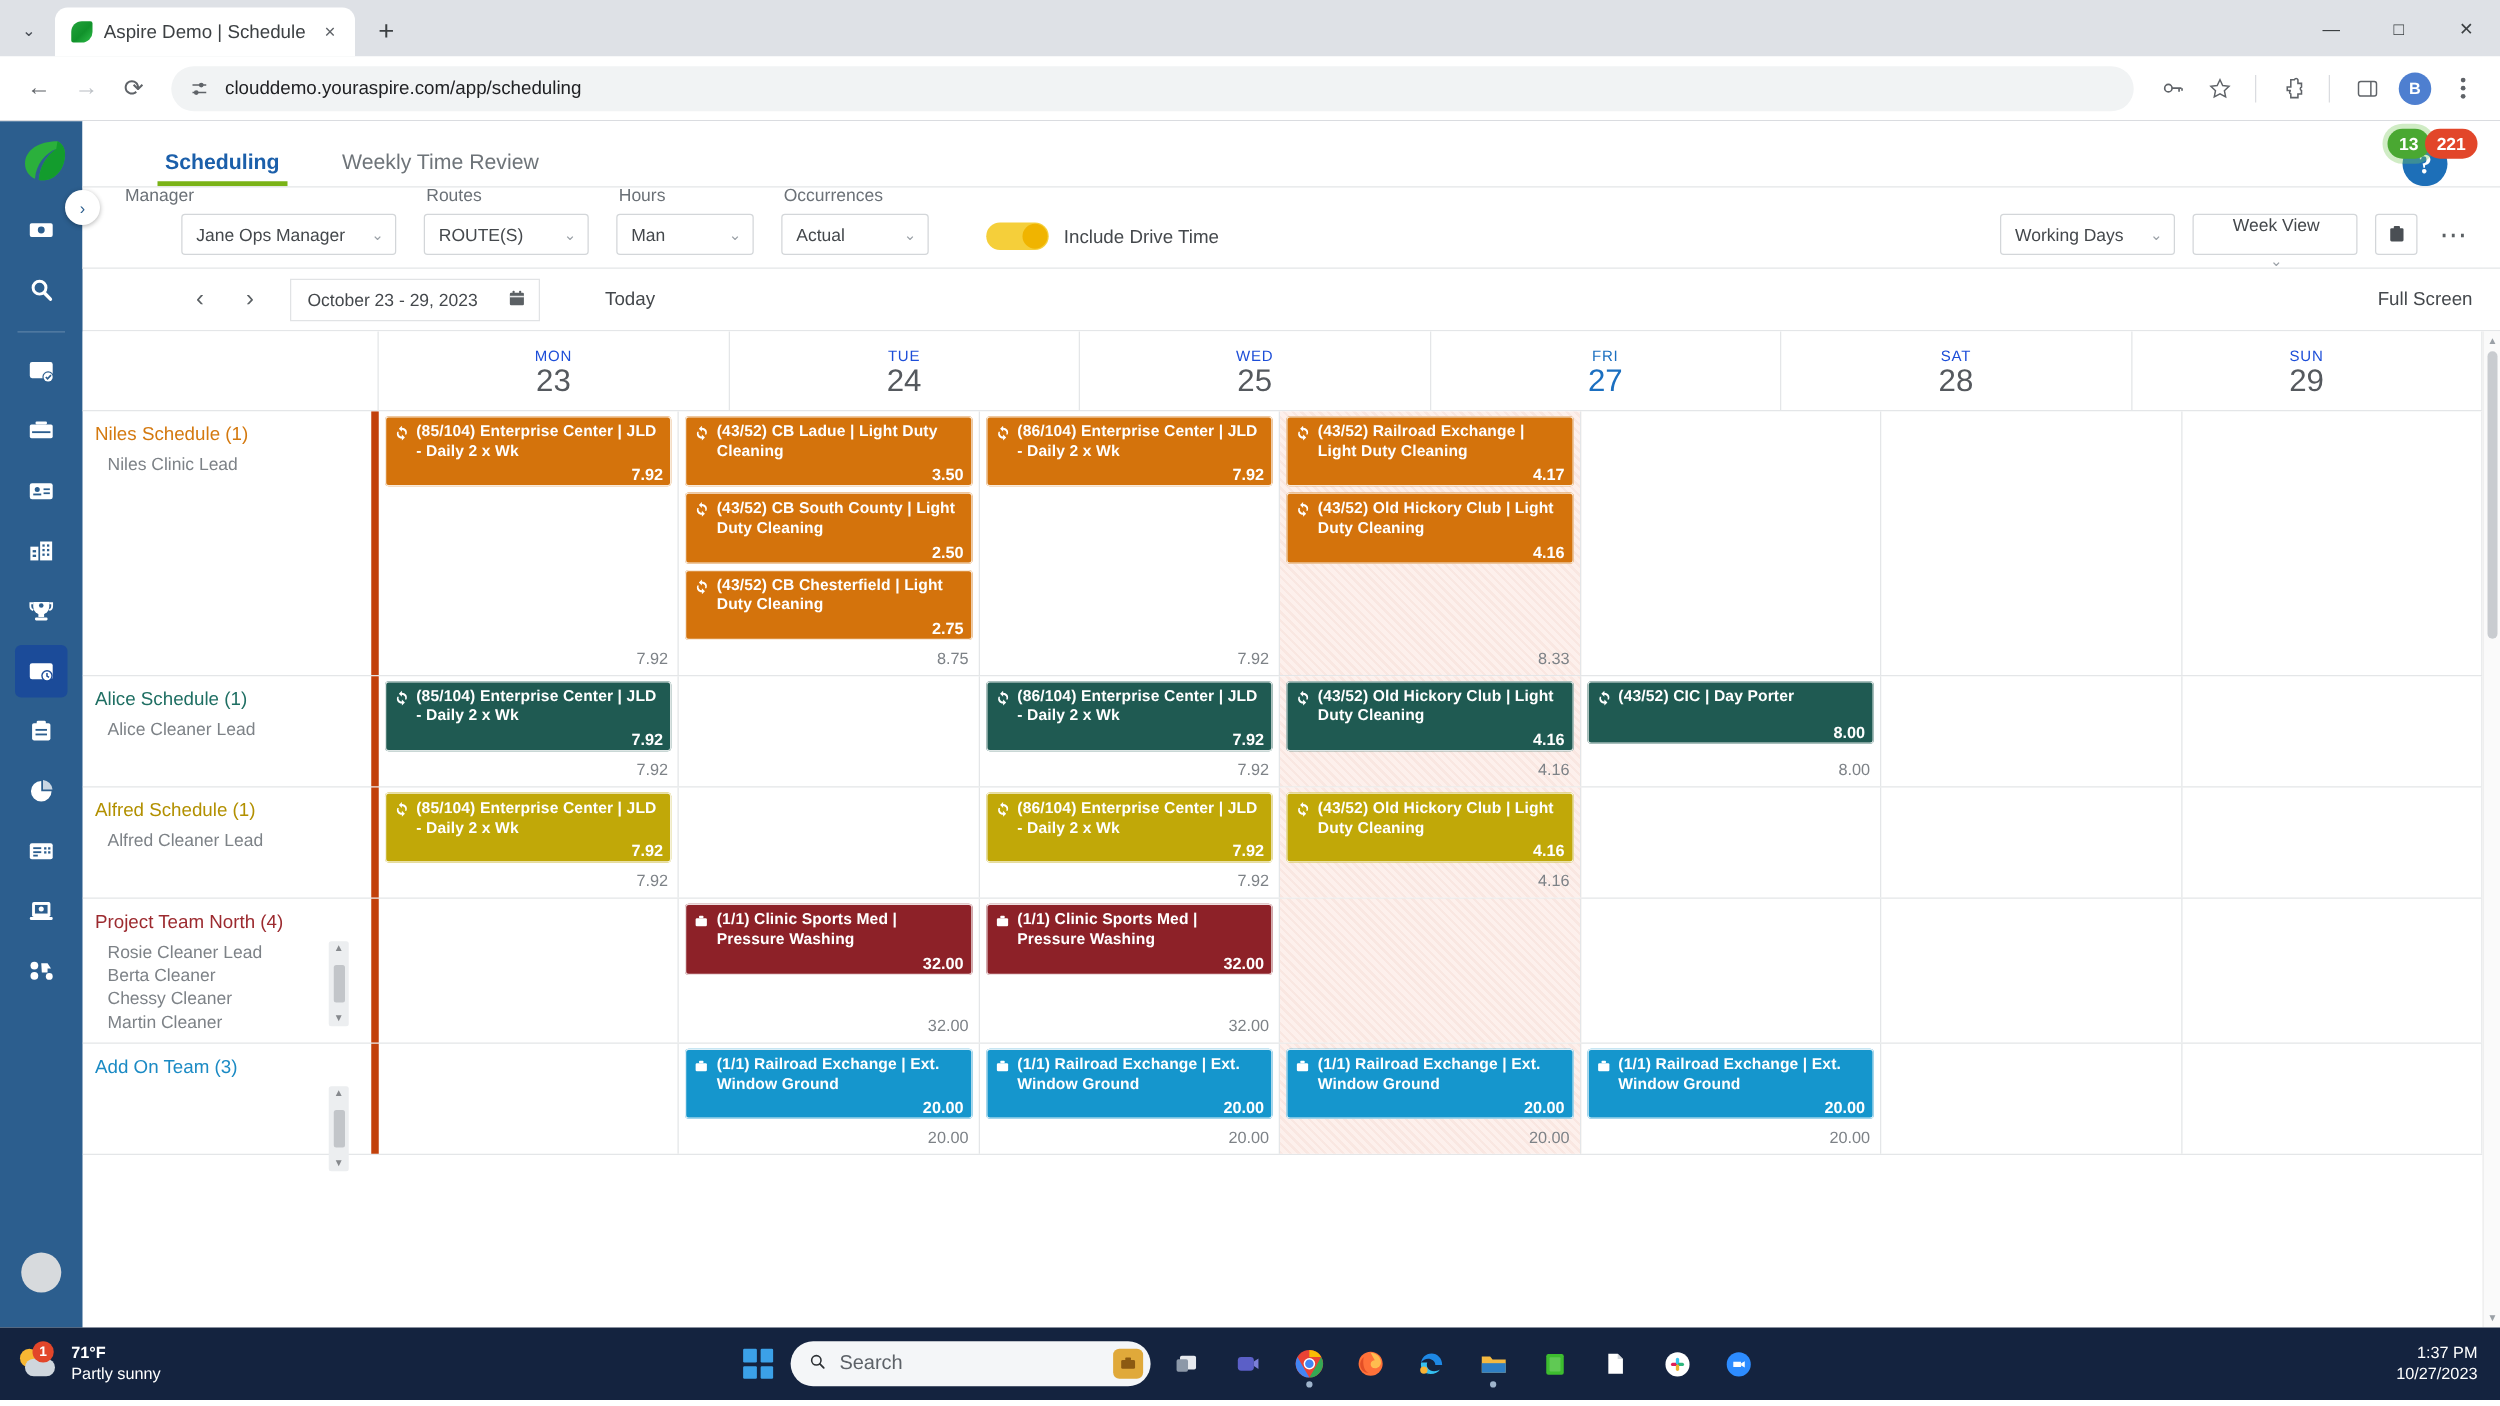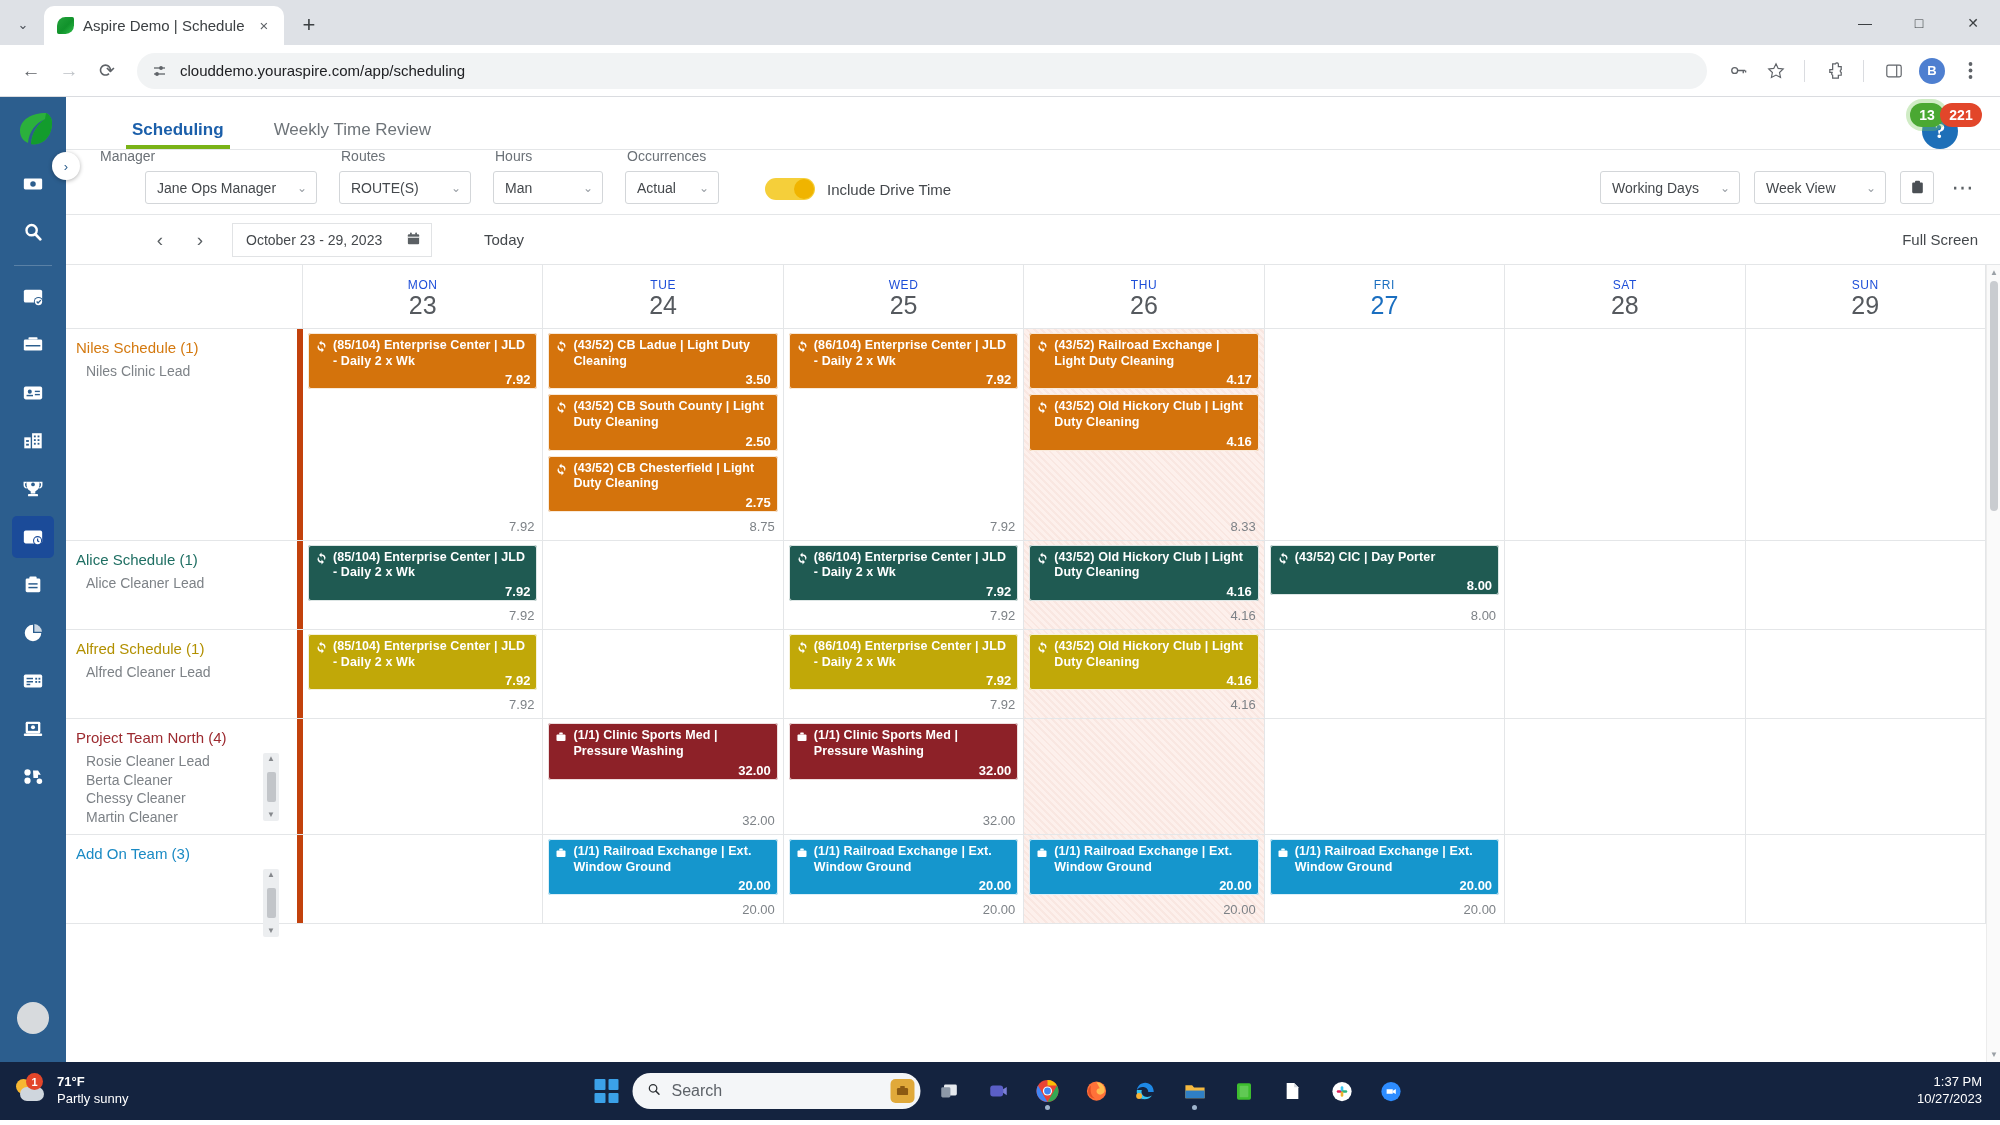--- a/index.html
+++ b/index.html
@@ -121,22 +121,22 @@
     position: relative;
   }
   .fgroup { display: flex; flex-direction: column; margin-right: 22px; }
   .flabel { font-size: 14px; color: #6b7177; margin-bottom: 7px; padding-left: 2px; }
   .fselect {
     height: 33px; border: 1px solid #d3d6d9; border-radius: 3px; background: #fff;
     display: flex; align-items: center; justify-content: space-between;
     padding: 0 9px 0 11px; font-size: 14px; color: #44484c; cursor: pointer; gap: 14px;
   }
   .fselect .cv { color: #9aa0a6; font-size: 12px; }
-  .w-mgr { width: 172px; margin-left: 47px; } .w-rt { width: 132px; } .w-hr { width: 110px; } .w-oc { width: 94px; }
-  .w-wd { width: 140px; } .w-wv { width: 132px; }
+  .w-mgr { width: 172px; margin-left: 47px; } .w-rt { width: 132px; } .w-hr { width: 110px; } .w-oc { width: 118px; }
+  .w-wd { width: 140px; } .w-wv { width: 132px; flex-direction: column; }
   .toggle-wrap { display: flex; align-items: center; gap: 12px; margin-left: 24px; margin-bottom: 4px; }
   .toggle {
     width: 50px; height: 22px; border-radius: 11px; background: #f5cf3a; position: relative; cursor: pointer;
   }
   .toggle::after { content:""; position:absolute; right: 1px; top: 1px; width: 20px; height: 20px;
     border-radius: 50%; background: #f0b400; }
   .toggle-label { font-size: 15px; color: #44484c; }
   .fright { margin-left: auto; display: flex; align-items: flex-end; gap: 14px; }
   .icon-sq { width: 34px; height: 33px; border: 1px solid #d3d6d9; border-radius: 3px; background: #fff;
     display: flex; align-items: center; justify-content: center; cursor: pointer; }
@@ -555,24 +555,20 @@
               <div class="dd">23</div>
             </div>
             <div class="dayhead">
               <div class="dn">TUE</div>
               <div class="dd">24</div>
             </div>
             <div class="dayhead">
               <div class="dn">WED</div>
               <div class="dd">25</div>
             </div>
-            <div class="dayhead">
-              <div class="dn">THU</div>
-              <div class="dd">26</div>
-            </div>
             <div class="dayhead today">
               <div class="dn">FRI</div>
               <div class="dd">27</div>
             </div>
             <div class="dayhead">
               <div class="dn">SAT</div>
               <div class="dd">28</div>
             </div>
             <div class="dayhead">
               <div class="dn">SUN</div>

